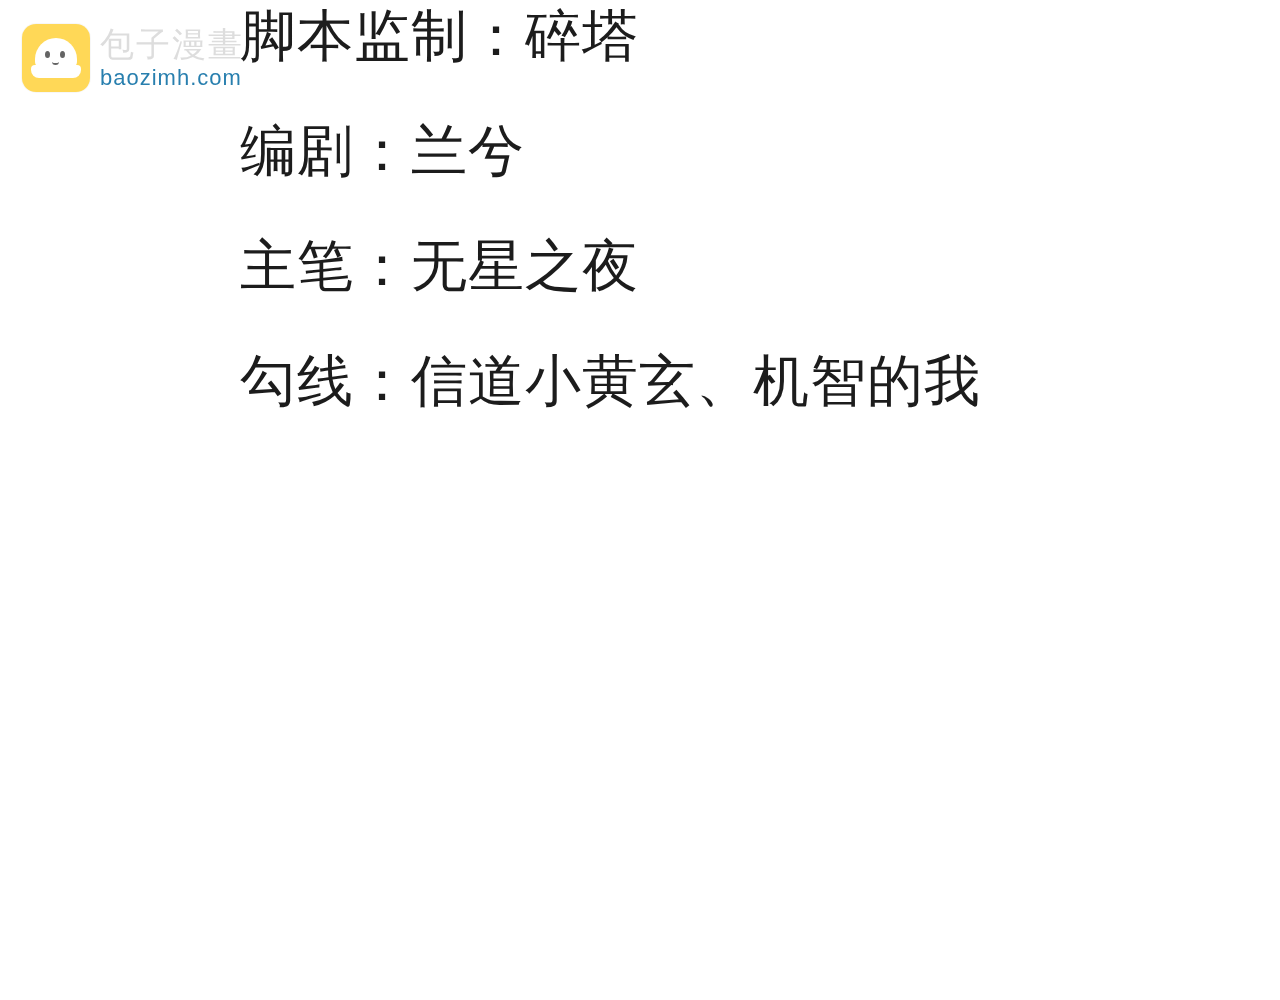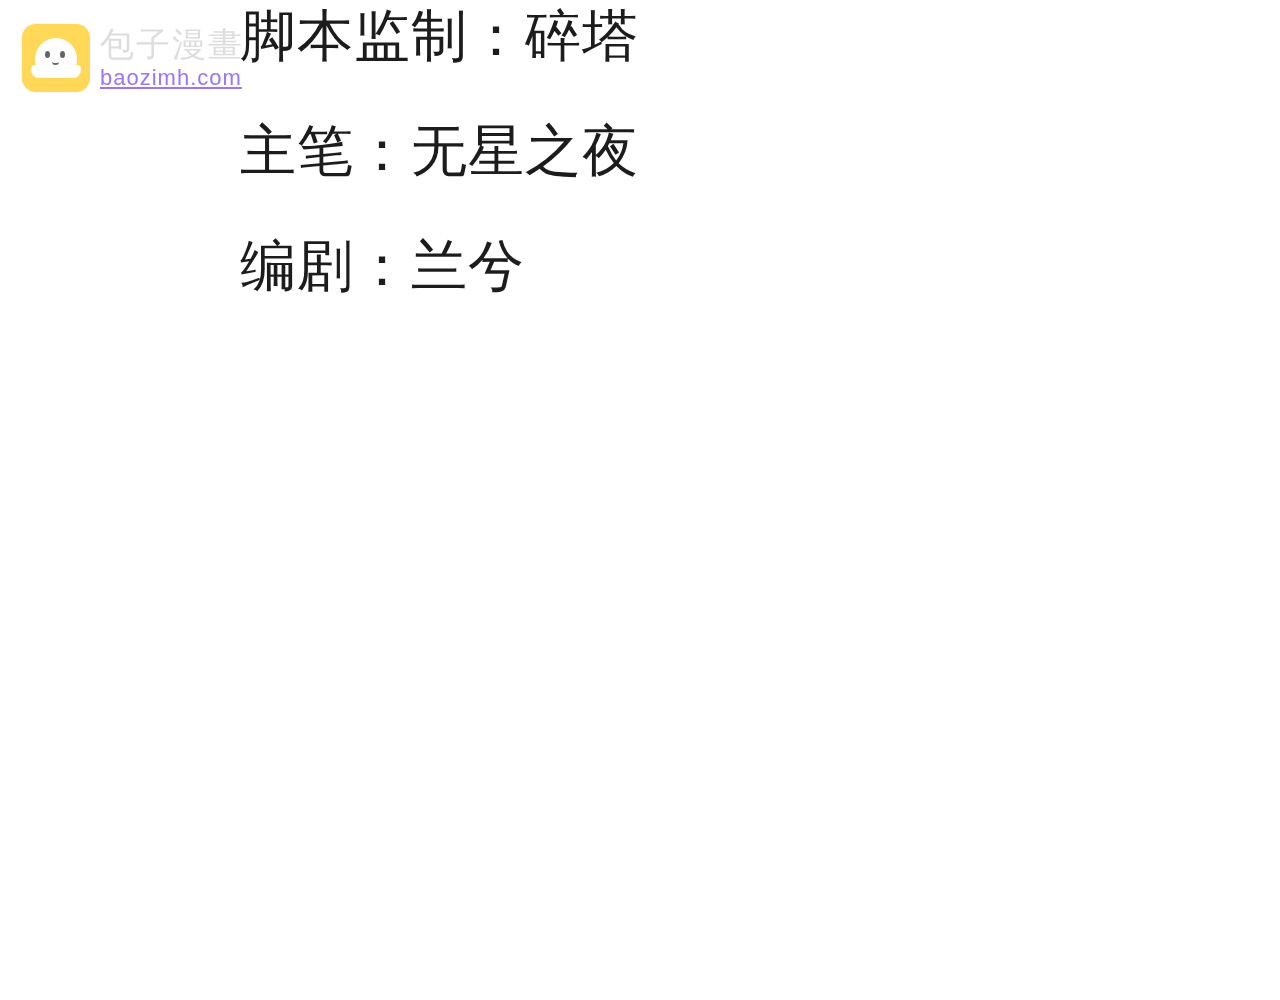--- a/index.html
+++ b/index.html
@@ -82,24 +82,23 @@
     line-height: 1;
   }
   #wm-title {
     font-size: 34px;
     color: #d8d8d8;
     letter-spacing: 2px;
     font-weight: 400;
   }
   #wm-sub {
     font-size: 22px;
-    color: #8b5cf6;
+    color: #0369a1;
     letter-spacing: 1px;
     margin-top: 6px;
-    text-decoration: underline;
   }
 
   
   #credits {
     position: absolute;
     left: 240px;
     top: -22px;
     width: 1000px;
   }
   .credit-line {
@@ -126,17 +125,18 @@
       <div class="mouth"></div>
     </div>
     <div id="wm-text">
       <div id="wm-title">包子漫畫</div>
       <div id="wm-sub">baozimh.com</div>
     </div>
   </div>
 
   <div id="credits">
     <div class="credit-line">脚本监制：碎塔</div>
+    <div class="credit-line">编剧：兰兮</div>
     <div class="credit-line">主笔：无星之夜</div>
-    <div class="credit-line">编剧：兰兮</div>
+    <div class="credit-line">勾线：信道小黄玄、机智的我</div>
   </div>
 
 </div>
 
 </body></html>

